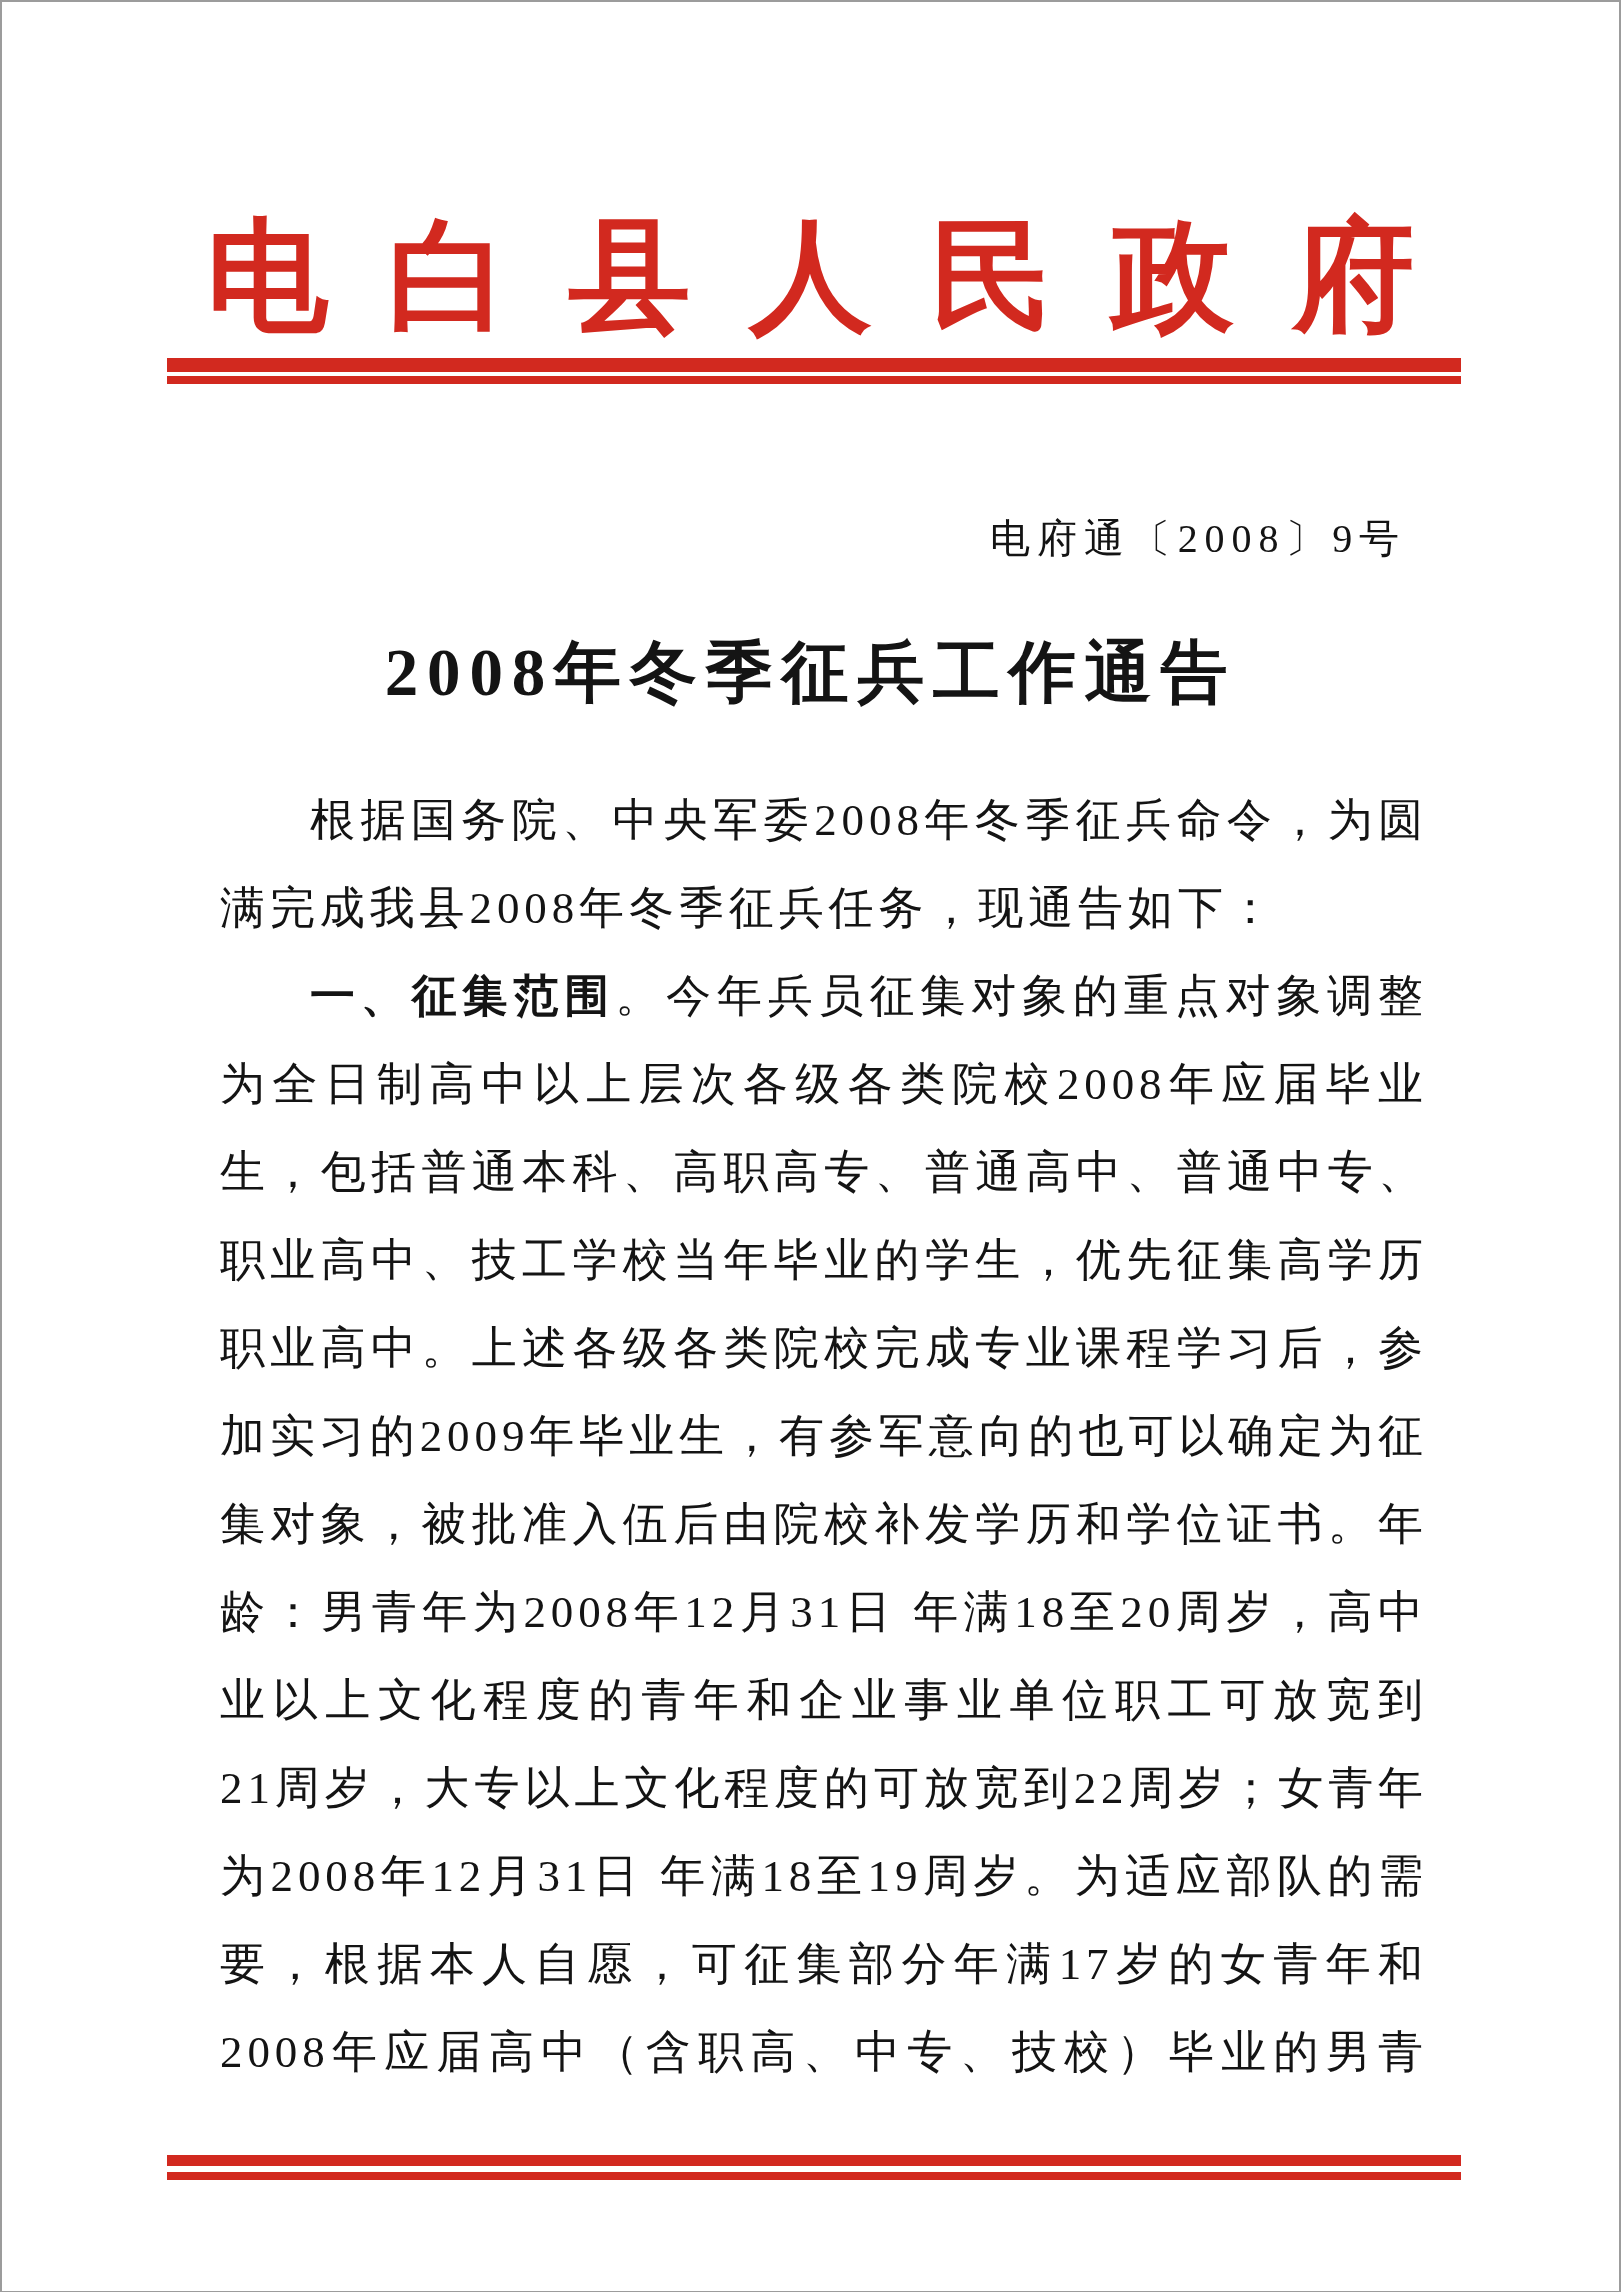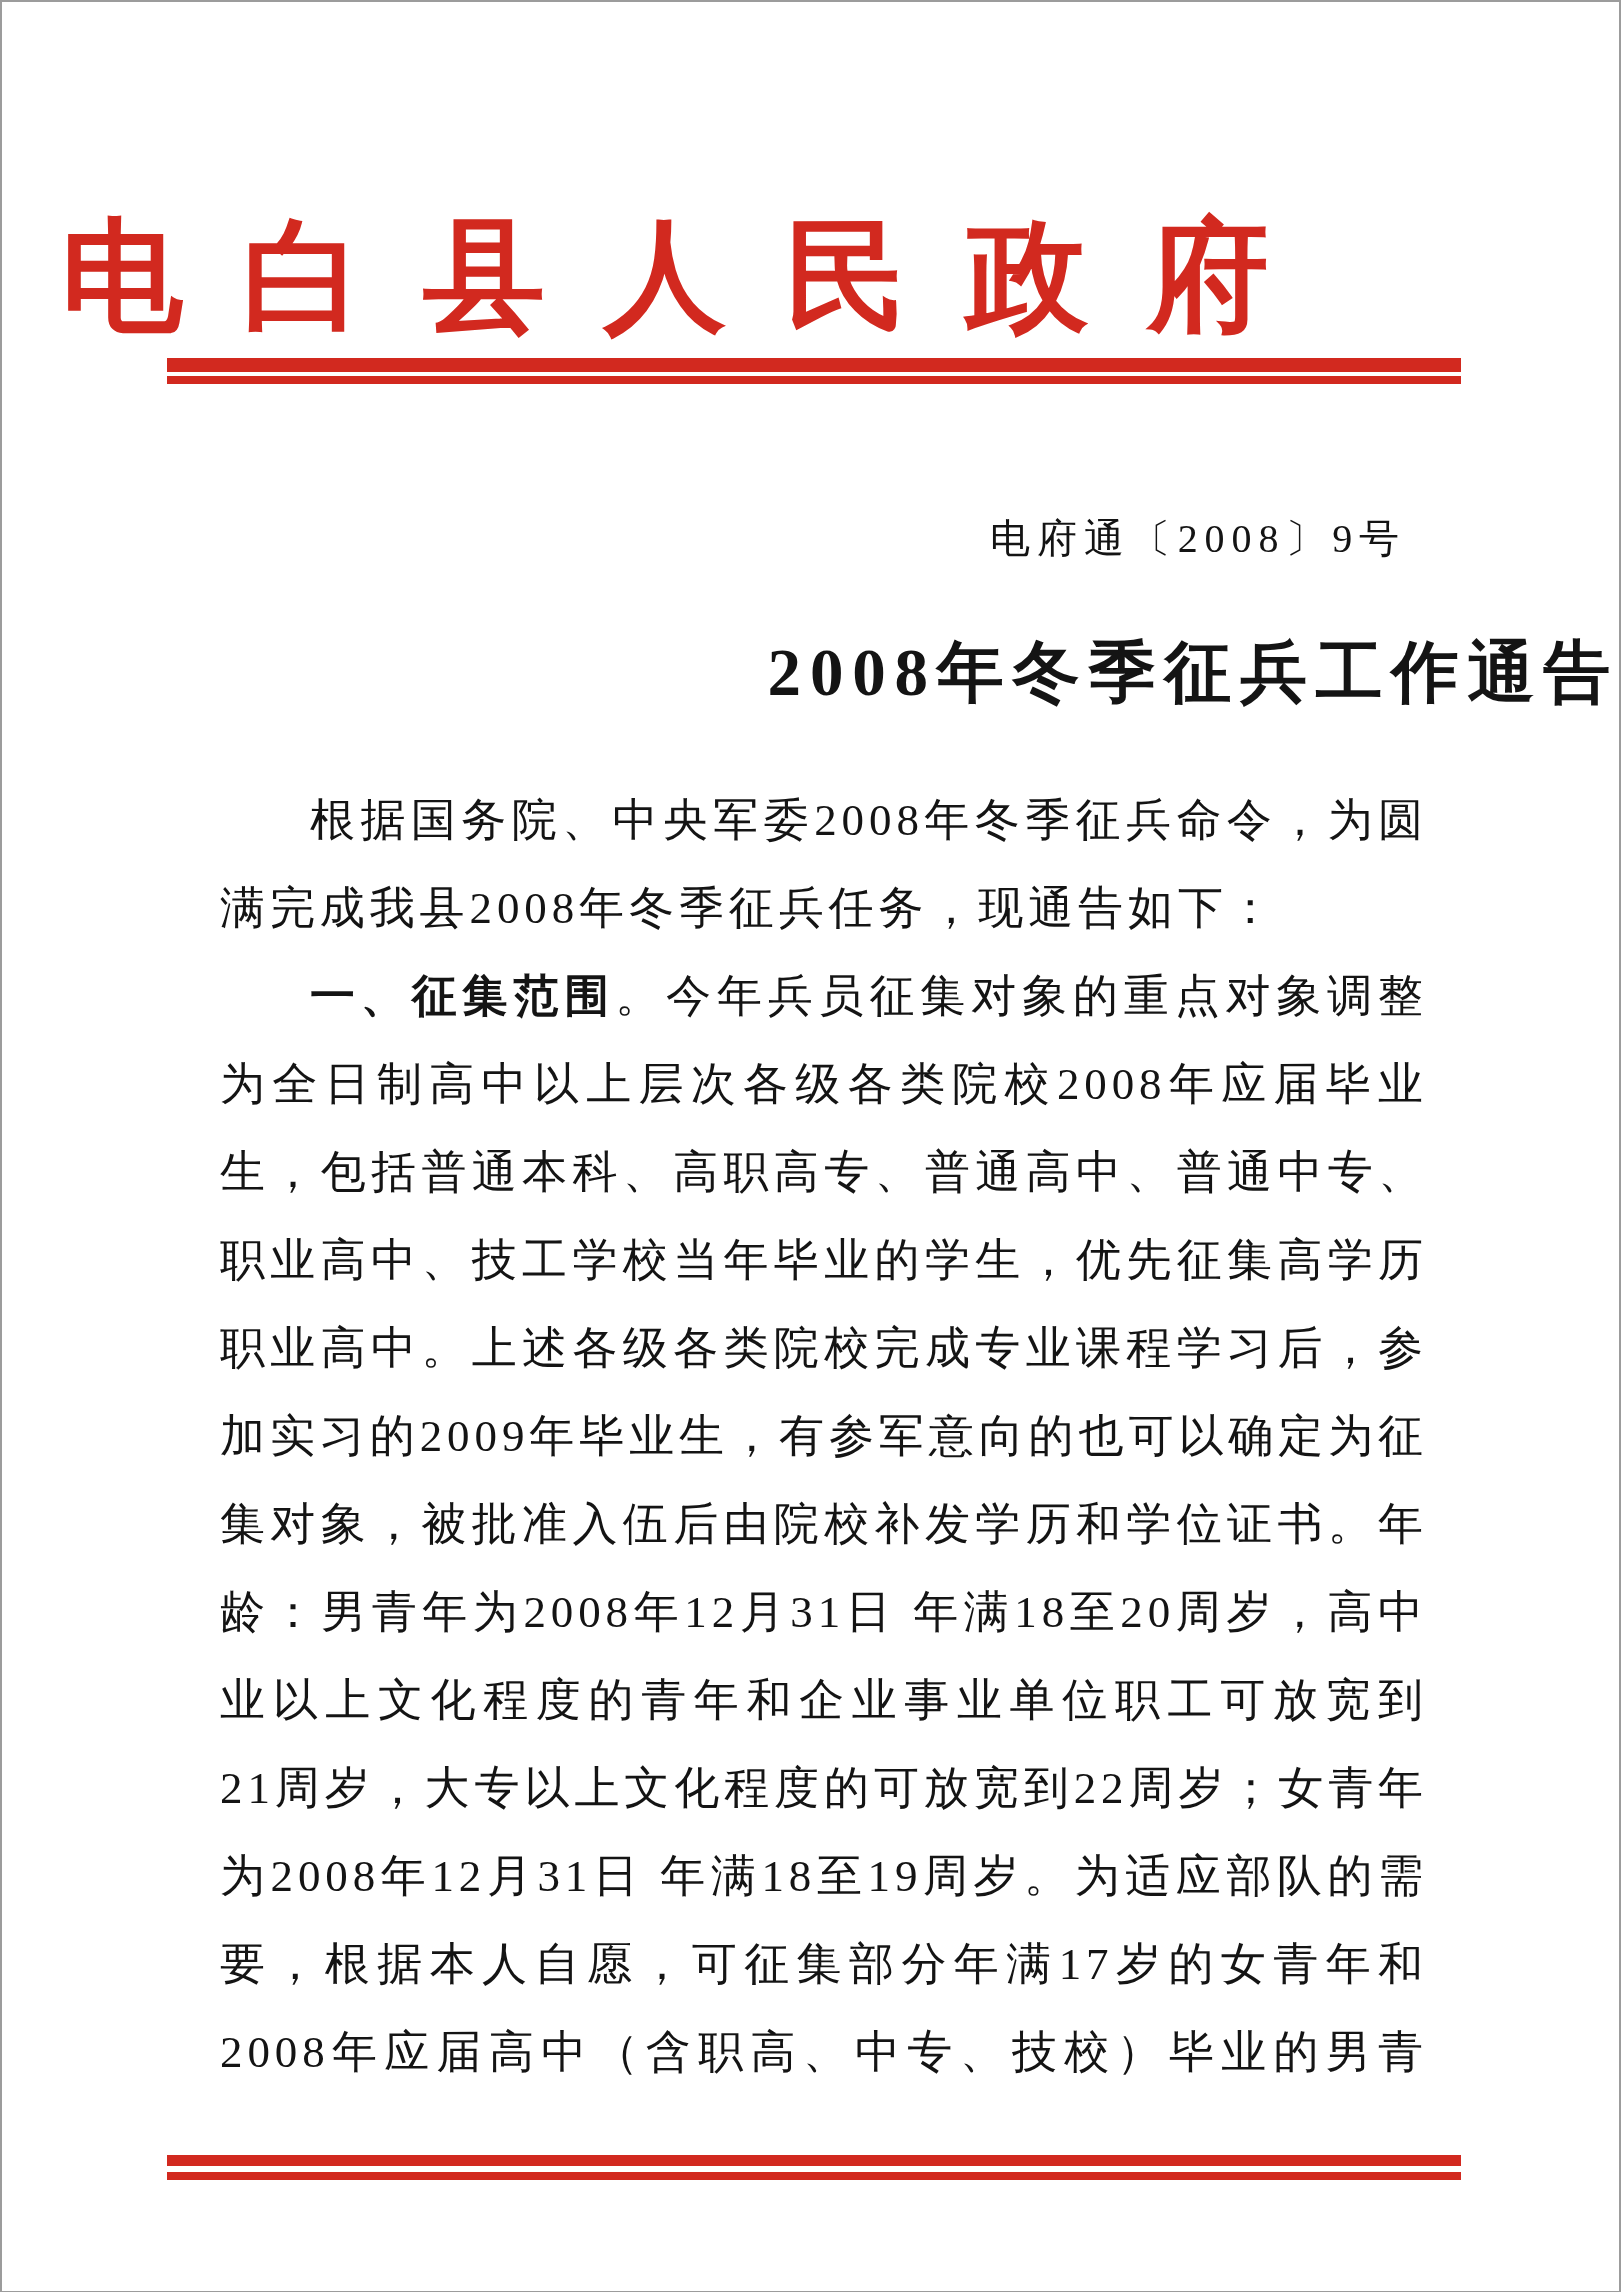--- a/index.html
+++ b/index.html
@@ -11,20 +11,21 @@
   .page {
     position: relative;
     width: 1621px; height: 2293px;
     background: #ffffff;
     border: 2px solid var(--page-border, #9c9c9c);
     overflow: hidden;
   }
   .letterhead {
     position: absolute;
     top: 208px; left: 0; width: 100%;
+    text-align: center;
     color: var(--accent, #d2291f);
     font-weight: bold;
     font-size: 122px;
     line-height: 1.1;
     letter-spacing: 59px;
     text-indent: 59px;
     white-space: nowrap;
   }
   .rule {
     position: absolute;
@@ -40,21 +41,21 @@
     top: 509px; right: 213px;
     color: var(--ink, #111111);
     font-size: 40px;
     letter-spacing: 6.9px;
     white-space: nowrap;
     margin-left: 28px;
   }
   .doc-title {
     position: absolute;
     top: 625px; left: 0; width: 100%;
-    text-align: right;
+    text-align: center;
     color: var(--ink, #111111);
     font-weight: bold;
     font-size: 67px;
     letter-spacing: 8.8px;
     white-space: nowrap;
   }
   .body-text {
     position: absolute;
     top: 774px; left: 218px; width: 1208px;
     color: var(--ink, #111111);

